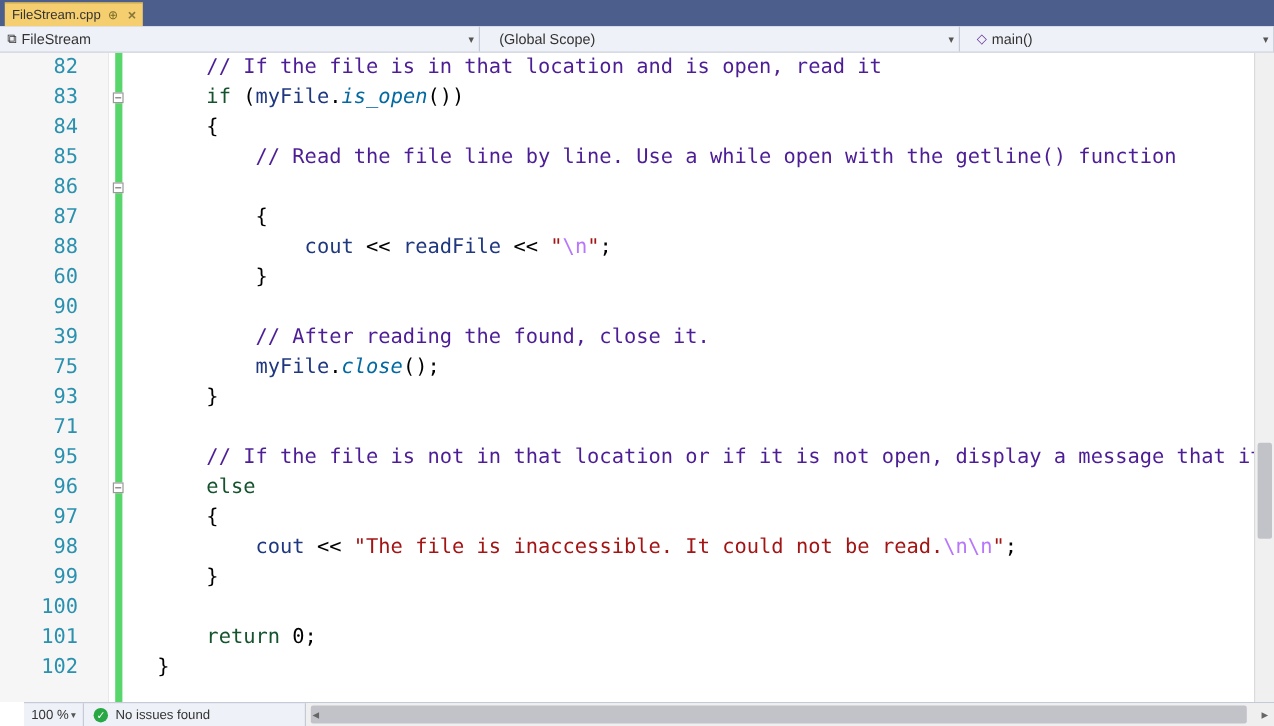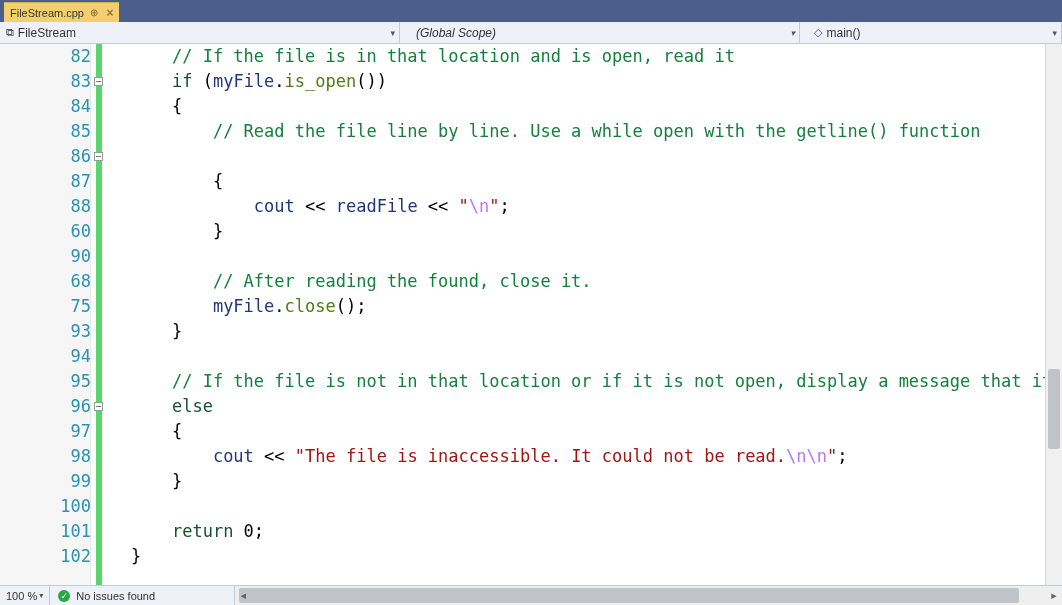--- a/index.html
+++ b/index.html
@@ -10,48 +10,48 @@
 .tab { background:#f5cf6f; height:20px; display:flex; align-items:center; padding:0 6px; font-size:11px; color:#333; border-top:1px solid #d0b050; }
 .tab .pin { margin:0 6px; color:#7a6a2a; font-size:10px; }
 .tab .close { color:#88753a; font-weight:bold; font-size:12px; margin-left:2px; cursor:pointer; }
 
 
 .navbar { height:22px; background:#eef1f7; border-bottom:1px solid #c6cad6; display:flex; align-items:center; }
 .navitem { height:100%; border-right:1px solid #c6cad6; display:flex; align-items:center; padding:0 6px; font-size:12px; color:#333; position:relative; }
 .navitem .dd { position:absolute; right:4px; color:#555; font-size:9px; }
 .navitem .icon { margin-right:4px; font-size:11px; }
 .ni1 { width:400px; }
-.ni2 { width:400px; padding-left:16px;font-style:italic; }
+.ni2 { width:400px; padding-left:16px; }
 .ni3 { flex:1; padding-left:14px; }
 .scope-icon { color:#663399; }
 
 
 .editor { flex:1; display:flex; background:#fff; font-family:Consolas,Menlo,monospace; font-size:17px; line-height:25px; overflow:hidden; position:relative; }
 .gutter-bg { position:absolute; left:0; top:0; bottom:0; width:91px; background:#f6f6f6; border-right:1px solid #e8e8e8; }
 .track-bg { position:absolute; left:96px; top:0; bottom:0; width:6px; background:#58d66b; }
 .glyph-col { position:absolute; left:91px; top:0; bottom:0; width:5px; background:#fff; }
 .lines { position:relative; padding-left:0; flex:1; }
 .line { display:flex; height:25px; white-space:pre; }
-.ln { width:91px; text-align:right; padding-right:0; color:#2b91af; font-size:17px; }
+.ln { width:91px; text-align:right; padding-right:26px; color:#2b91af; font-size:17px; }
 .outline { width:14px; text-align:center; color:#888; font-size:10px; display:flex; align-items:center; justify-content:center; }
 .outline .box { width:9px; height:9px; border:1px solid #999; background:#fff; position:relative; }
 .outline .box::before { content:""; position:absolute; left:1px; right:1px; top:3px; height:1px; background:#777; }
 .code { padding-left:26px; }
-.c-comment { color:#15803d; }
+.c-comment { color:#4c1d95; }
 .c-kw { color:#14532d; }
 .c-str { color:#a31515; }
 .c-esc { color:#b776fb; }
-.c-func { color:#4d7c0f; }
+.c-func { color:#0369a1;font-style:italic; }
 .c-ident { color:#1f377f; }
 .c-text { color:#000; }
 .scroll-right { position:absolute; right:0; top:0; bottom:0; width:17px; background:#f0f0f0; border-left:1px solid #dadada; }
 .scroll-right .thumb { position:absolute; left:2px; right:2px; top:60%; height:80px; background:#c2c3c9; border-radius:2px; }
 
 
-.status { height:20px; background:#eef1f7; border-top:1px solid #c6cad6; display:flex; align-items:center; font-size:11px; color:#333; }
+.status { height:20px; background:#eef1f7; border-top:1px solid #c6cad6; display:flex; align-items:center; font-size:11px; color:#333;margin-left:20px; }
 .zoom { padding:0 6px; border-right:1px solid #c6cad6; display:flex; align-items:center; gap:2px; height:100%; }
 .zoom .dd { font-size:8px; color:#555; }
 .issues { padding:0 8px; display:flex; align-items:center; gap:6px; height:100%; border-right:1px solid #c6cad6; width:185px; }
 .ok-icon { width:12px; height:12px; border-radius:50%; background:#28a745; color:#fff; font-size:9px; display:flex; align-items:center; justify-content:center; }
 .hscroll { flex:1; height:100%; background:#efefef; position:relative; margin:0 0px; display:flex; align-items:center; }
 .hscroll .thumb { position:absolute; left:4px; top:2px; bottom:2px; width:780px; background:#c2c3c9; border-radius:2px; }
 .hscroll .arrow { width:16px; text-align:center; color:#666; font-size:11px; z-index:1; }
 .hscroll .arrow.left{ margin-right:auto;}
 .hscroll .arrow.right{ margin-left:auto;}
 </style>
@@ -90,24 +90,24 @@
   <div class="lines" id="lines">
       <div class="line"><div class="ln">82</div><div class="outline"></div><div class="code">    <span class="c-comment">// If the file is in that location and is open, read it</span></div></div>
       <div class="line"><div class="ln">83</div><div class="outline"><div class="box"></div></div><div class="code">    <span class="c-kw">if</span><span class="c-text"> (</span><span class="c-ident">myFile</span><span class="c-text">.</span><span class="c-func">is_open</span><span class="c-text">())</span></div></div>
       <div class="line"><div class="ln">84</div><div class="outline"></div><div class="code">    <span class="c-text">{</span></div></div>
       <div class="line"><div class="ln">85</div><div class="outline"></div><div class="code">        <span class="c-comment">// Read the file line by line. Use a while open with the getline() function</span></div></div>
       <div class="line"><div class="ln">86</div><div class="outline"><div class="box"></div></div></div>
       <div class="line"><div class="ln">87</div><div class="outline"></div><div class="code">        <span class="c-text">{</span></div></div>
       <div class="line"><div class="ln">88</div><div class="outline"></div><div class="code">            <span class="c-ident">cout</span><span class="c-text"> &lt;&lt; </span><span class="c-ident">readFile</span><span class="c-text"> &lt;&lt; </span><span class="c-str">"</span><span class="c-esc">\n</span><span class="c-str">"</span><span class="c-text">;</span></div></div>
       <div class="line"><div class="ln">60</div><div class="outline"></div><div class="code">        <span class="c-text">}</span></div></div>
       <div class="line"><div class="ln">90</div><div class="outline"></div><div class="code"></div></div>
-      <div class="line"><div class="ln">68</div><div class="outline"></div><div class="code">        <span class="c-comment">// After reading the found, close it.</span></div></div>
+      <div class="line"><div class="ln">39</div><div class="outline"></div><div class="code">        <span class="c-comment">// After reading the found, close it.</span></div></div>
       <div class="line"><div class="ln">75</div><div class="outline"></div><div class="code">        <span class="c-ident">myFile</span><span class="c-text">.</span><span class="c-func">close</span><span class="c-text">();</span></div></div>
       <div class="line"><div class="ln">93</div><div class="outline"></div><div class="code">    <span class="c-text">}</span></div></div>
-      <div class="line"><div class="ln">94</div><div class="outline"></div><div class="code"></div></div>
+      <div class="line"><div class="ln">71</div><div class="outline"></div><div class="code"></div></div>
       <div class="line"><div class="ln">95</div><div class="outline"></div><div class="code">    <span class="c-comment">// If the file is not in that location or if it is not open, display a message that it is inaccessible</span></div></div>
       <div class="line"><div class="ln">96</div><div class="outline"><div class="box"></div></div><div class="code">    <span class="c-kw">else</span></div></div>
       <div class="line"><div class="ln">97</div><div class="outline"></div><div class="code">    <span class="c-text">{</span></div></div>
       <div class="line"><div class="ln">98</div><div class="outline"></div><div class="code">        <span class="c-ident">cout</span><span class="c-text"> &lt;&lt; </span><span class="c-str">"The file is inaccessible. It could not be read.</span><span class="c-esc">\n\n</span><span class="c-str">"</span><span class="c-text">;</span></div></div>
       <div class="line"><div class="ln">99</div><div class="outline"></div><div class="code">    <span class="c-text">}</span></div></div>
       <div class="line"><div class="ln">100</div><div class="outline"></div><div class="code"></div></div>
       <div class="line"><div class="ln">101</div><div class="outline"></div><div class="code">    <span class="c-kw">return</span><span class="c-text"> 0;</span></div></div>
       <div class="line"><div class="ln">102</div><div class="outline"></div><div class="code"><span class="c-text">}</span></div></div>
     </div>
   <div class="scroll-right">

